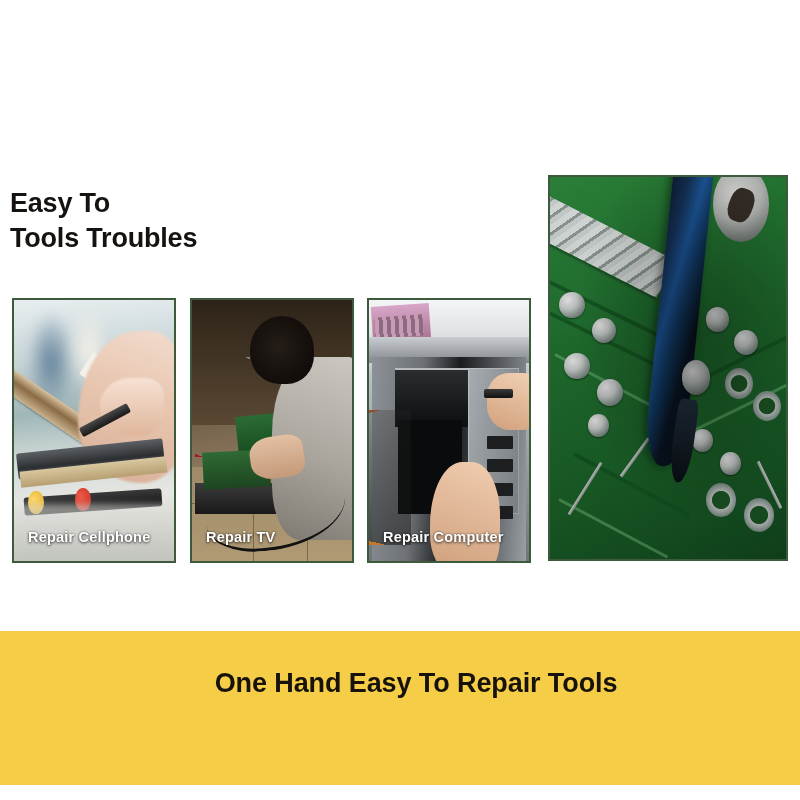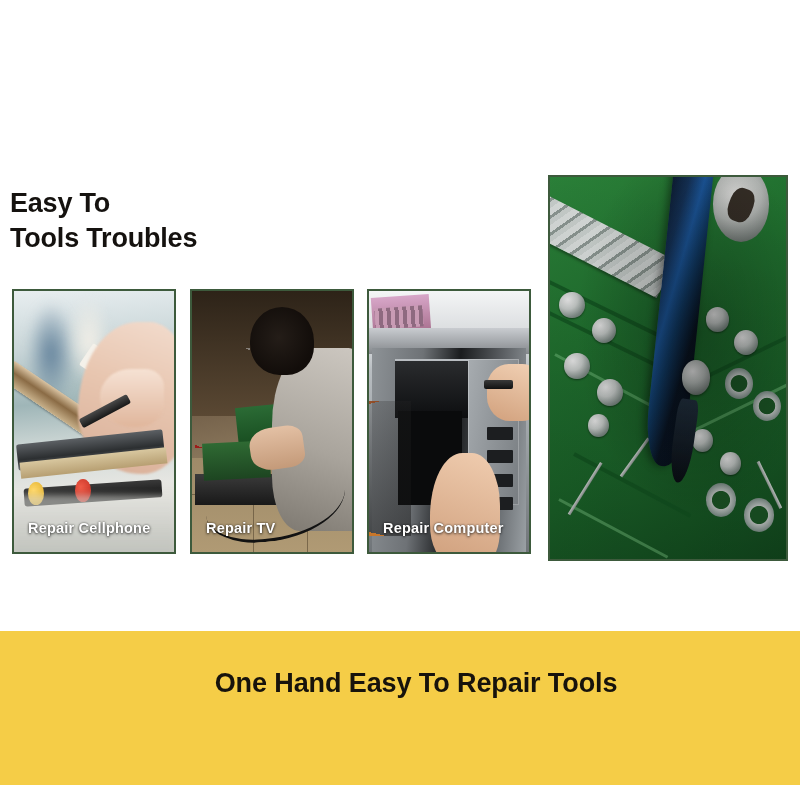--- a/index.html
+++ b/index.html
@@ -40,21 +40,21 @@
   .gallery {
     position: absolute;
     left: 0;
     top: 175px;
     width: 800px;
     height: 390px;
   }
 
   .thumb {
     position: absolute;
-    top: 114px;
+    top: 123px;
     width: 164px;
     height: 265px;
     border: 2px solid #3d5a3c;
     box-sizing: border-box;
     overflow: hidden;
     background: #3b82f6;
   }
   .thumb-1 { left: 12px; }
   .thumb-2 { left: 190px; }
   .thumb-3 { left: 367px; }

